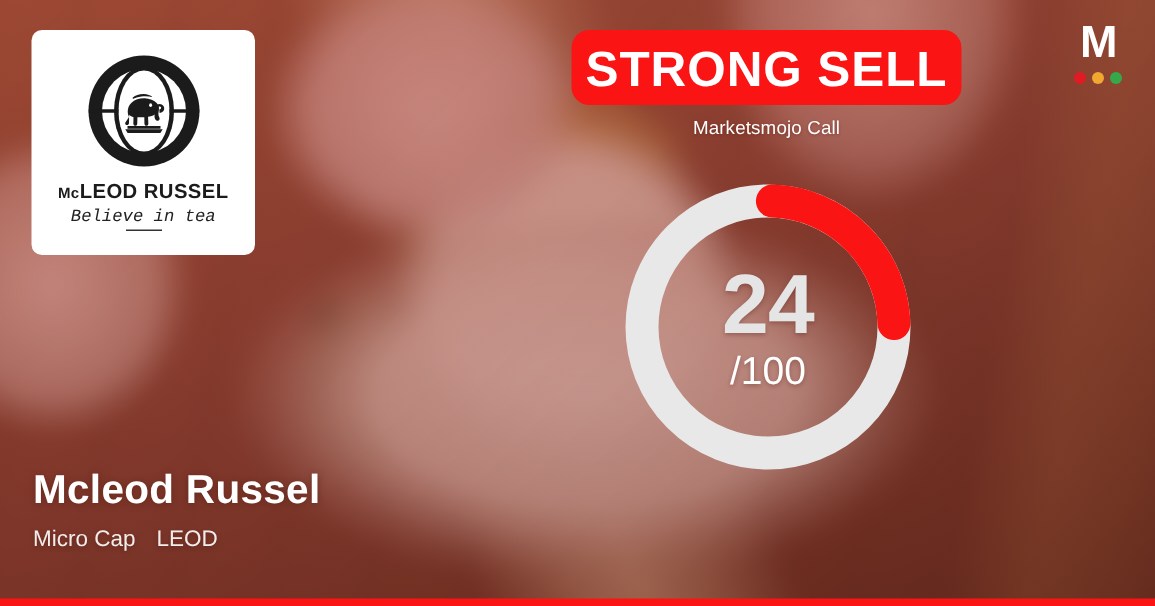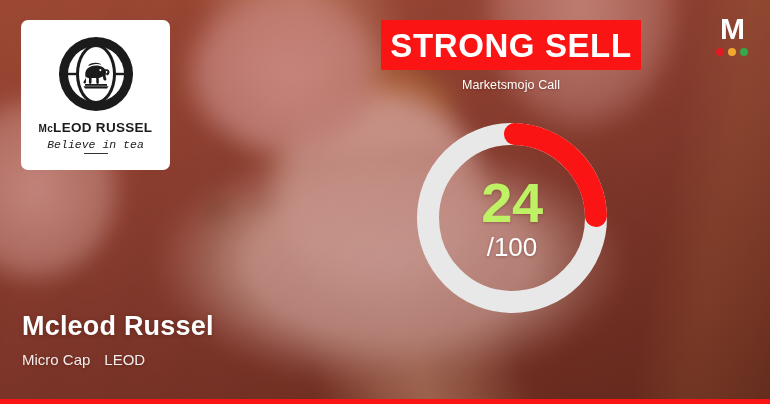--- a/index.html
+++ b/index.html
@@ -122,21 +122,21 @@
 
   
   .call-wrap {
     position:absolute;
     left:381px; top:20px;
     width:260px;
     text-align:center;
   }
   .call-banner {
     background:#fb1414;
-    border-radius:1px;
+    border-radius:12px;
     height:50px;
     display:flex; align-items:center; justify-content:center;text-align:right;
   }
   .call-banner span {
     color:#ffffff;
     font-size:33px;
     font-weight:bold;
     letter-spacing:.6px;
     line-height:1;
   }
@@ -154,21 +154,21 @@
     left:412px; top:118px;
     width:200px; height:200px;
   }
   .gauge svg { display:block; width:200px; height:200px; }
   .gauge-center {
     position:absolute; inset:0;
     display:flex; flex-direction:column;
     align-items:center; justify-content:center;
   }
   .score {
-    color:#bef264;
+    color:#e5e5e5;
     font-size:56px;
     font-weight:bold;
     line-height:.95;
     letter-spacing:-.5px;
     text-shadow:0 1px 3px rgba(90,30,20,.35);
   }
   .score-total {
     color:#ffffff;
     font-size:26px;
     line-height:1;

